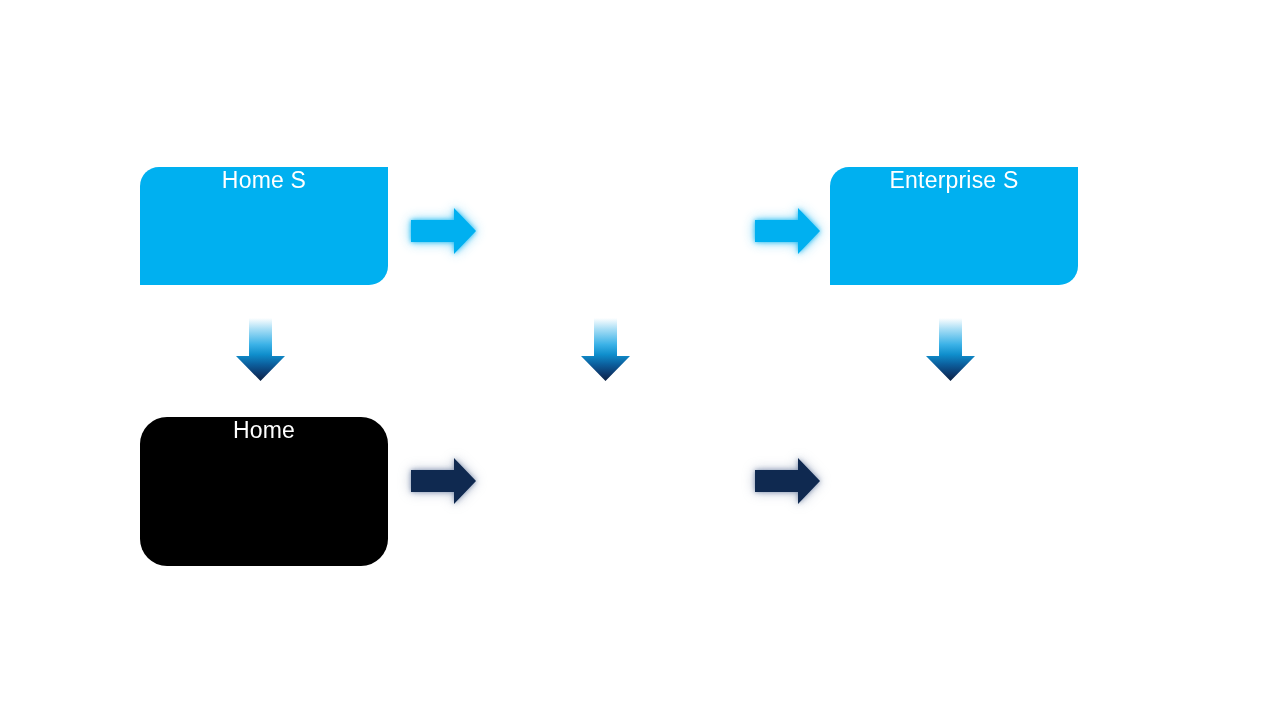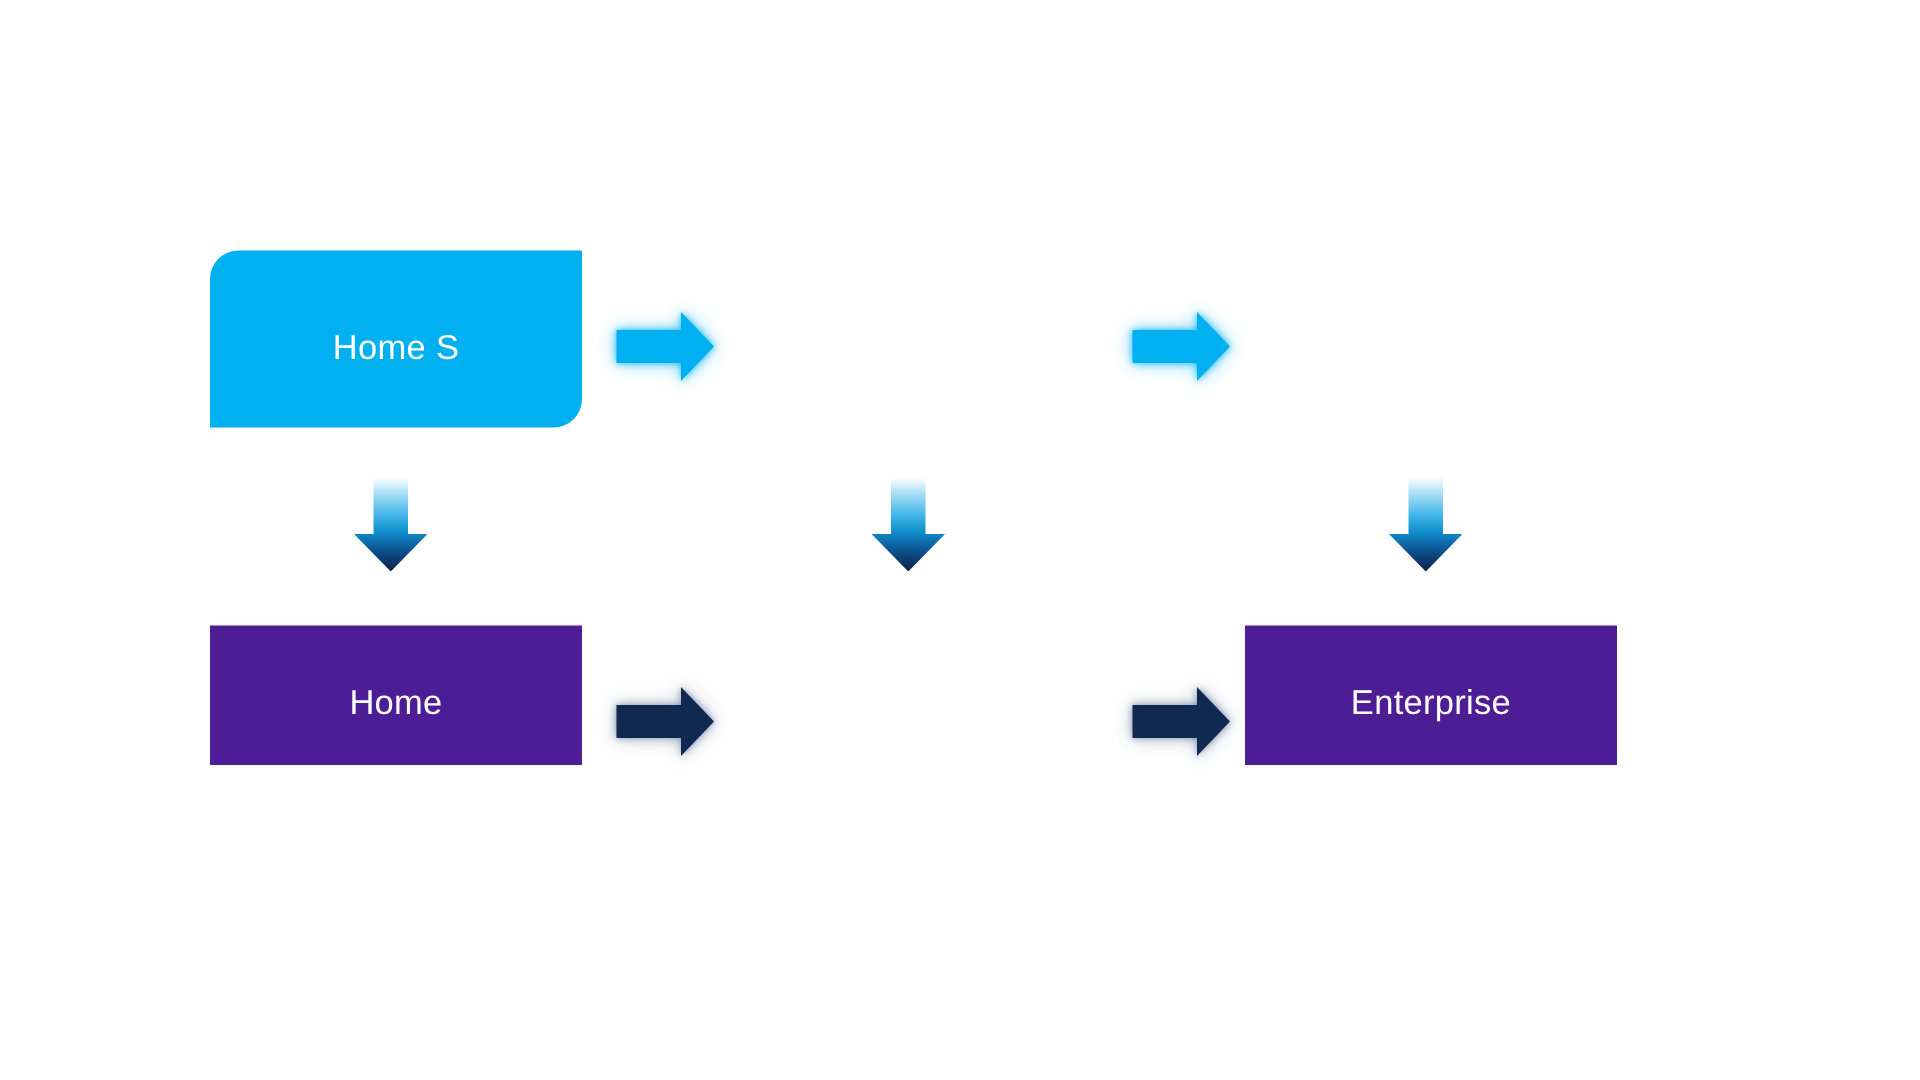--- a/index.html
+++ b/index.html
@@ -12,36 +12,36 @@
   }
   .canvas {
     position: relative;
     width: 1280px; height: 720px;
     background: #ffffff;
   }
   .node {
     position: absolute;
     width: 248px;
     display: flex;
-    align-items: center;
     justify-content: center;
     color: #ffffff;
     font-size: 23px;
     font-weight: 400;
     letter-spacing: 0.2px;
-    padding-top: 10px;
+    padding-top: 0;
   }
   .node-top {
     top: 167px; height: 118px;
     background: #00b0f0;
     border-radius: 19px 0 19px 0;
   }
   .node-bottom {
-    top: 417px; height: 93px;
-    background: #4c1d95;
+    top: 417px; height: 149px;
+    background: #000000;
+    border-radius: 27px;
   }
   .col1 { left: 140px; }
   .col2 { left: 485px; }
   .col3 { left: 830px; }
 
   .harrow {
     position: absolute;
     width: 65px; height: 46px;
     overflow: visible;
   }
@@ -65,20 +65,23 @@
   .darrow.d2 { left: 581px; }
   .darrow.d3 { left: 926px; }
 </style>
 </head>
 <body>
 
 <div class="canvas">
 
   <div class="node node-top col1">
     <span>Home S</span>
+  </div>
+  <div class="node node-top col3">
+    <span>Enterprise S</span>
   </div>
 
   <svg class="harrow harrow-top gap1" viewBox="0 0 65 46" aria-hidden="true">
     <polygon points="0,12 43,12 43,0 65,23 43,46 43,34 0,34" fill="#00b0f0"></polygon>
   </svg>
   <svg class="harrow harrow-top gap2" viewBox="0 0 65 46" aria-hidden="true">
     <polygon points="0,12 43,12 43,0 65,23 43,46 43,34 0,34" fill="#00b0f0"></polygon>
   </svg>
 
   <svg class="darrow d1" viewBox="0 0 49 63" aria-hidden="true">
@@ -120,23 +123,20 @@
         <stop offset="0.88" stop-color="#0d3a6e"></stop>
         <stop offset="1" stop-color="#0d2142"></stop>
       </linearGradient>
     </defs>
     <polygon points="13,0 36,0 36,38 49,38 24.5,63 0,38 13,38" fill="url(#dg3)"></polygon>
   </svg>
 
   <div class="node node-bottom col1">
     <span>Home</span>
   </div>
-  <div class="node node-bottom col3">
-    <span>Enterprise</span>
-  </div>
 
   <svg class="harrow harrow-bottom gap1" viewBox="0 0 65 46" aria-hidden="true">
     <polygon points="0,12 43,12 43,0 65,23 43,46 43,34 0,34" fill="#0f2950"></polygon>
   </svg>
   <svg class="harrow harrow-bottom gap2" viewBox="0 0 65 46" aria-hidden="true">
     <polygon points="0,12 43,12 43,0 65,23 43,46 43,34 0,34" fill="#0f2950"></polygon>
   </svg>
 
 </div>
 

